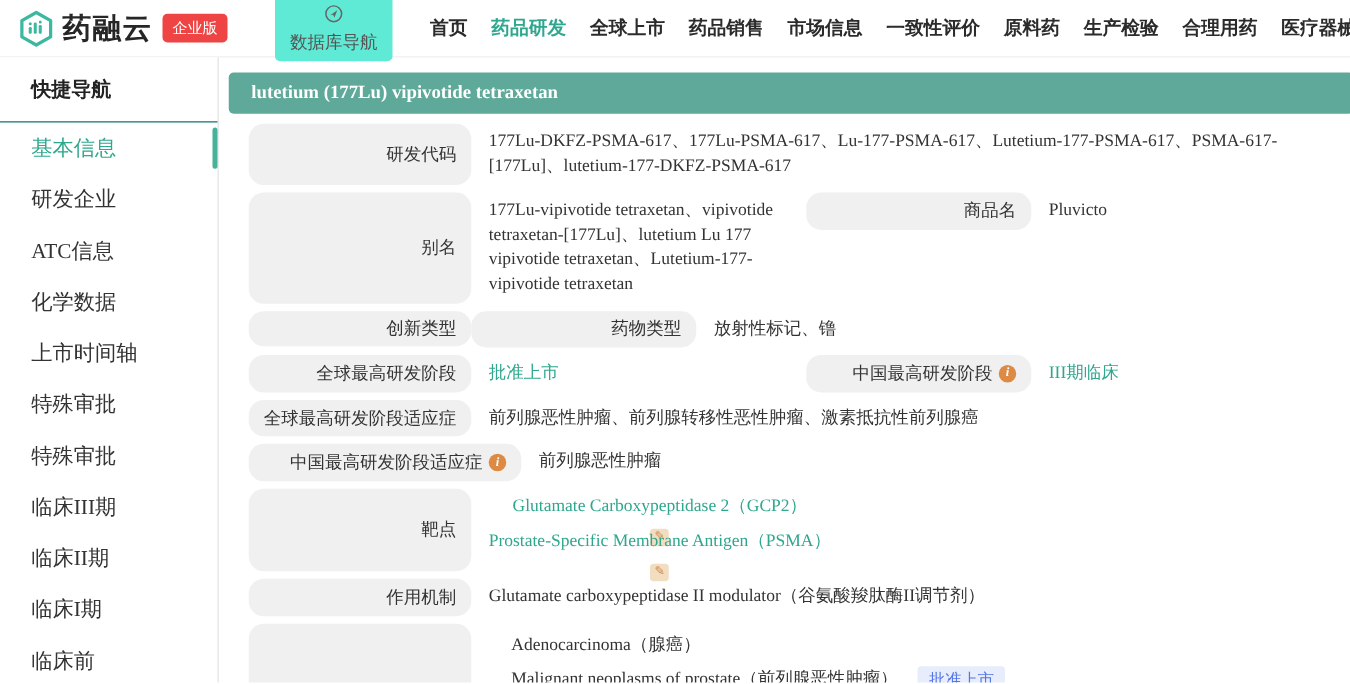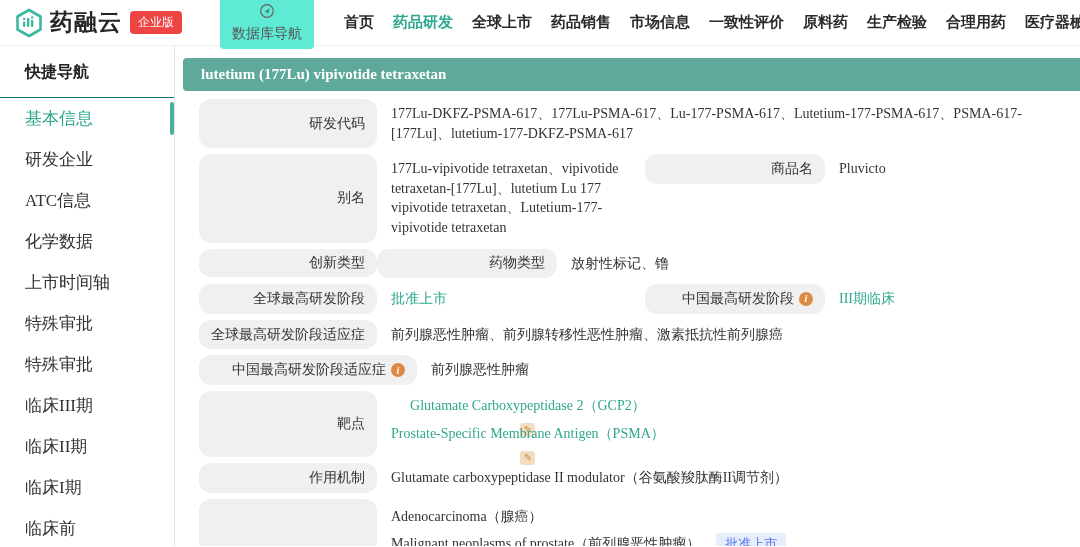--- a/index.html
+++ b/index.html
@@ -54,21 +54,21 @@
   .info-icon { width:14px; height:14px; flex-shrink:0; border-radius:50%; background:#dd8a45;
     color:#fff; display:inline-flex; align-items:center; justify-content:center;
     font-size:10px; font-style:italic; font-weight:bold; cursor:pointer; }
   .info-icon::after { content:"i"; }
 
   .target-line { height:28px; display:flex; align-items:center; gap:7px;flex-direction:column; }
   .ext-icon { width:15px; height:15px; background:#f2ddc0; border-radius:3px; color:#cb8a4d;
     font-size:10px; display:inline-flex; align-items:center; justify-content:center; cursor:pointer; }
   .ext-icon::after { content:"\270E"; }
 
-  .ind-line { height:27px; display:flex; align-items:center; }
+  .ind-line { height:27px; display:flex; align-items:center;margin-left:18px; }
   .badge { background:#e8edfc; color:#5376e8; font-size:13px; padding:2px 9px;
     border-radius:3px; margin-left:16px; white-space:nowrap; }
 </style>
 </head>
 <body>
 
 <div class="topbar">
   <div class="logo">
     <svg width="30" height="30" viewBox="0 0 30 30">
       <path d="M15 2 L26.5 8.5 V21.5 L15 28 L3.5 21.5 V8.5 Z" fill="none" stroke="#3cb8a0" stroke-width="2.6" stroke-linejoin="round"></path>

